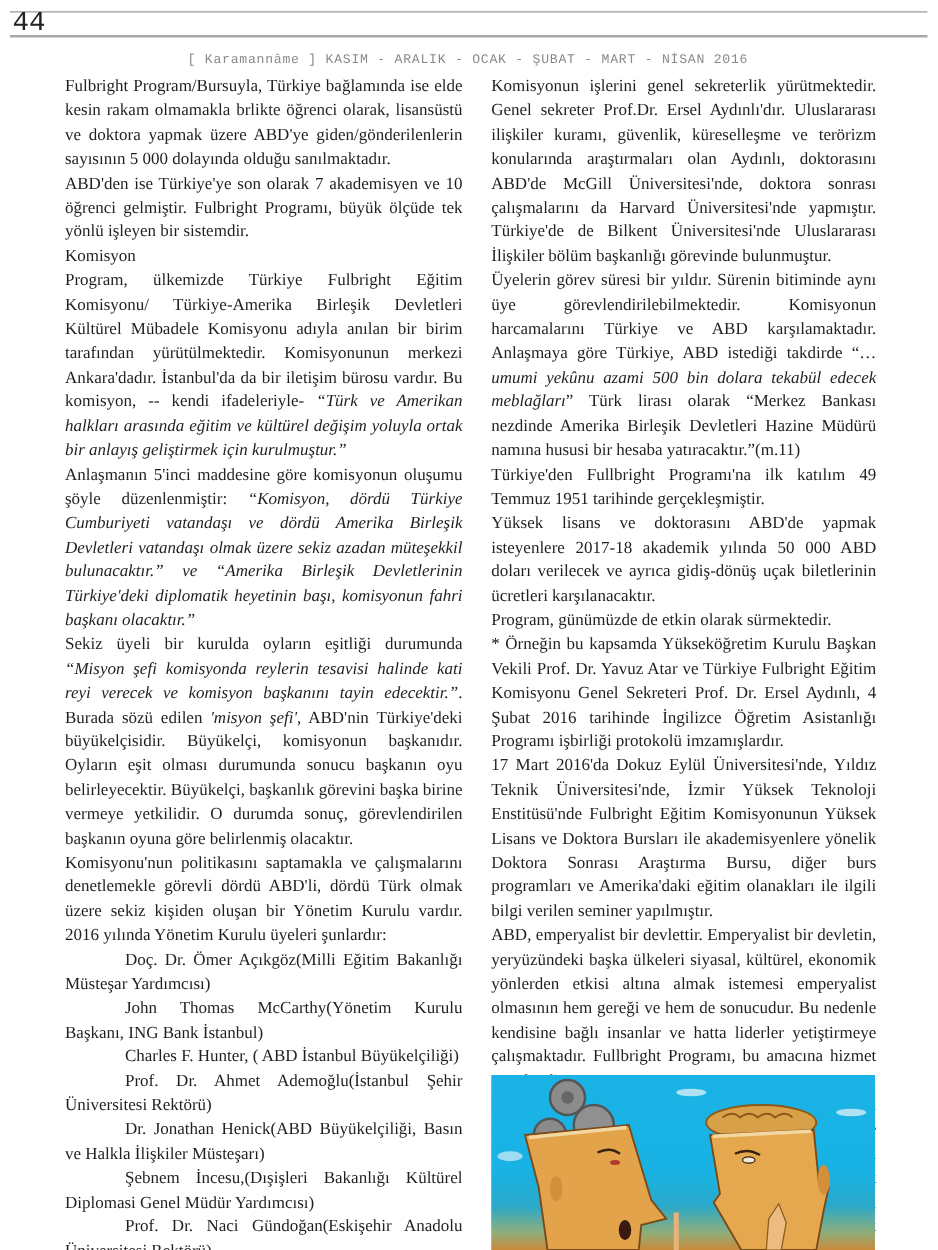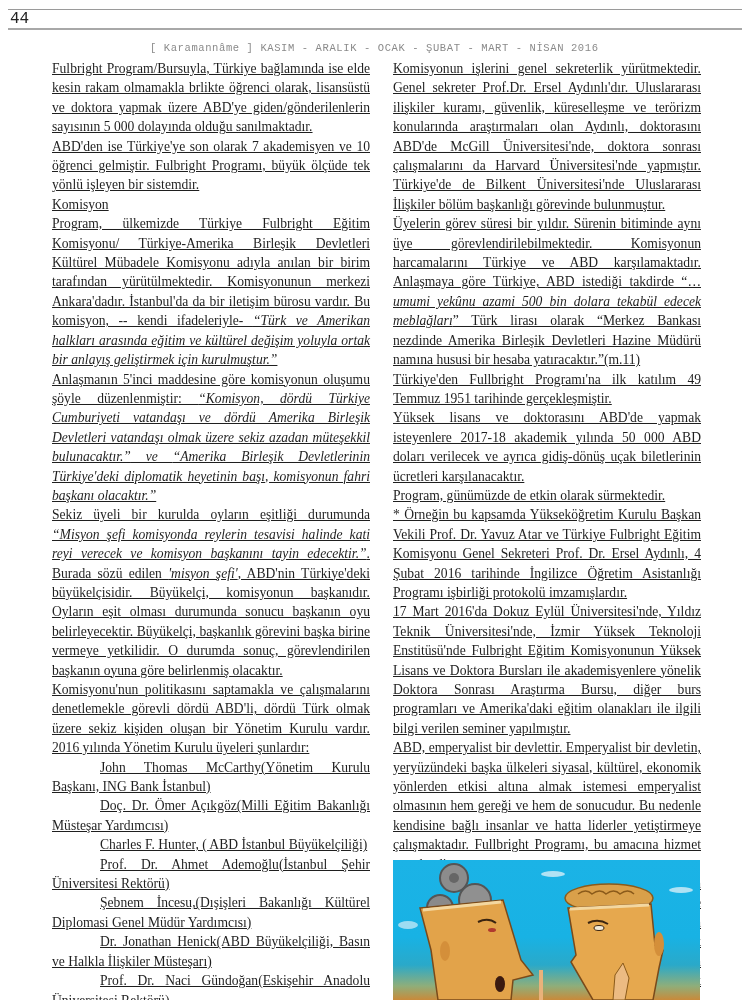--- a/index.html
+++ b/index.html
@@ -1,27 +1,27 @@
 <!DOCTYPE html>
 <html><head>
 <meta charset="utf-8">
 <style>
   html, body { margin: 0; padding: 0; background: #ffffff; }
   body { width: 750px; height: 1000px; position: relative; overflow: hidden;
          font-family: "Liberation Serif", "DejaVu Serif", serif; color: #1f1f1f; }
   .hdr-top { position: absolute; left: 8px; right: 8px; top: 9px; height: 1px; background: #9a9a9a; }
   .hdr-bot { position: absolute; left: 8px; right: 8px; top: 28px; height: 2px; background: #a8a8a8; }
   .page-num { position: absolute; left: 10px; top: 9px; font-family: "Liberation Mono", "DejaVu Sans Mono", monospace;
-              font-size: 16px; color: #222; line-height: 20px; }
+              font-size: 22px; color: #222; line-height: 20px; }
   .running { position: absolute; left: 150px; top: 13px; font-family: "Liberation Mono", "DejaVu Sans Mono", monospace;
              font-size: 10.5px; color: #8a8a8a; letter-spacing: 0.6px; line-height: 14px; white-space: nowrap; margin-top: 28px; }
   .col { position: absolute; top: 59px; font-size: 13.6px; line-height: 19.4px; text-align: justify; }
   .col.left { left: 52px; width: 318px; }
   .col.right { left: 393px; width: 308px; }
-  .col p { margin: 0; text-decoration: underline; }
+  .col p { margin: 0; }
   .col .it { font-style: italic; }
   .col .ind { text-indent: 48px; }
   .illustration { position: absolute; left: 393px; top: 860px; width: 307px; height: 140px; overflow: hidden;
                   background: linear-gradient(180deg, #1bb3e6 0%, #18b2e4 55%, #2aa9c9 75%, #8fae7a 90%, #c98a3a 100%); }
   .illustration svg { display: block; }
 </style>
 </head>
 <body>
 
 <div>
@@ -32,26 +32,26 @@
 </div>
 
 <div class="col left">
   <p>Fulbright Program/Bursuyla, Türkiye bağlamında ise elde kesin rakam olmamakla brlikte öğrenci olarak, lisansüstü ve doktora yapmak üzere ABD'ye giden/gönderilenlerin sayısının 5 000 dolayında olduğu sanılmaktadır.</p>
   <p>ABD'den ise Türkiye'ye son olarak 7 akademisyen ve 10 öğrenci gelmiştir. Fulbright Programı, büyük ölçüde tek yönlü işleyen bir sistemdir.</p>
   <p>Komisyon</p>
   <p><span>Program, ülkemizde Türkiye Fulbright Eğitim Komisyonu/ Türkiye-Amerika Birleşik Devletleri Kültürel Mübadele Komisyonu adıyla anılan bir birim tarafından yürütülmektedir. Komisyonunun merkezi Ankara'dadır. İstanbul'da da bir iletişim bürosu vardır. Bu komisyon, -- kendi ifadeleriyle- </span><span class="it">“Türk ve Amerikan halkları arasında eğitim ve kültürel değişim yoluyla ortak bir anlayış geliştirmek için kurulmuştur.”</span></p>
   <p><span>Anlaşmanın 5'inci maddesine göre komisyonun oluşumu şöyle düzenlenmiştir: </span><span class="it">“Komisyon, dördü Türkiye Cumburiyeti vatandaşı ve dördü Amerika Birleşik Devletleri vatandaşı olmak üzere sekiz azadan müteşekkil bulunacaktır.”</span><span class="it"> ve </span><span class="it">“Amerika Birleşik Devletlerinin Türkiye'deki diplomatik heyetinin başı, komisyonun fahri başkanı olacaktır.”</span></p>
   <p><span>Sekiz üyeli bir kurulda oyların eşitliği durumunda </span><span class="it">“Misyon şefi komisyonda reylerin tesavisi halinde kati reyi verecek ve komisyon başkanını tayin edecektir.”</span><span>. Burada sözü edilen </span><span class="it">'misyon şefi'</span><span>, ABD'nin Türkiye'deki büyükelçisidir. Büyükelçi, komisyonun başkanıdır. Oyların eşit olması durumunda sonucu başkanın oyu belirleyecektir. Büyükelçi, başkanlık görevini başka birine vermeye yetkilidir. O durumda sonuç, görevlendirilen başkanın oyuna göre belirlenmiş olacaktır.</span></p>
   <p>Komisyonu'nun politikasını saptamakla ve çalışmalarını denetlemekle görevli dördü ABD'li, dördü Türk olmak üzere sekiz kişiden oluşan bir Yönetim Kurulu vardır. 2016 yılında Yönetim Kurulu üyeleri şunlardır:</p>
+  <p class="ind">Doç. Dr. Ömer Açıkgöz(Milli Eğitim Bakanlığı Müsteşar Yardımcısı)</p>
   <p class="ind">John Thomas McCarthy(Yönetim Kurulu Başkanı, ING Bank İstanbul)</p>
-  <p class="ind">Doç. Dr. Ömer Açıkgöz(Milli Eğitim Bakanlığı Müsteşar Yardımcısı)</p>
   <p class="ind">Charles F. Hunter, ( ABD İstanbul Büyükelçiliği)</p>
   <p class="ind">Prof. Dr. Ahmet Ademoğlu(İstanbul Şehir Üniversitesi Rektörü)</p>
+  <p class="ind">Dr. Jonathan Henick(ABD Büyükelçiliği,  Basın ve Halkla İlişkiler Müsteşarı)</p>
   <p class="ind">Şebnem İncesu,(Dışişleri Bakanlığı Kültürel Diplomasi Genel Müdür Yardımcısı)</p>
-  <p class="ind">Dr. Jonathan Henick(ABD Büyükelçiliği,  Basın ve Halkla İlişkiler Müsteşarı)</p>
   <p class="ind">Prof. Dr. Naci Gündoğan(Eskişehir Anadolu Üniversitesi Rektörü)</p>
 
 </div>
 
 <div class="col right">
   <p>Komisyonun işlerini genel sekreterlik yürütmektedir. Genel sekreter Prof.Dr. Ersel Aydınlı'dır. Uluslararası ilişkiler kuramı, güvenlik, küreselleşme ve terörizm konularında araştırmaları olan Aydınlı, doktorasını ABD'de McGill Üniversitesi'nde, doktora sonrası çalışmalarını da Harvard Üniversitesi'nde yapmıştır. Türkiye'de de Bilkent Üniversitesi'nde  Uluslararası İlişkiler bölüm başkanlığı görevinde bulunmuştur.</p>
   <p><span>Üyelerin görev süresi bir yıldır. Sürenin bitiminde aynı üye görevlendirilebilmektedir. Komisyonun harcamalarını Türkiye ve ABD karşılamaktadır. Anlaşmaya göre Türkiye, ABD istediği takdirde “…</span><span class="it">umumi yekûnu azami 500 bin dolara tekabül edecek meblağları</span><span>” Türk lirası olarak “Merkez Bankası nezdinde Amerika Birleşik Devletleri Hazine Müdürü namına hususi bir hesaba yatıracaktır.”(m.11)</span></p>
   <p>Türkiye'den Fullbright Programı'na ilk katılım 49 Temmuz 1951 tarihinde gerçekleşmiştir.</p>
   <p>Yüksek lisans ve doktorasını ABD'de yapmak isteyenlere 2017-18 akademik yılında 50 000 ABD doları verilecek ve ayrıca gidiş-dönüş uçak biletlerinin ücretleri karşılanacaktır.</p>
   <p>Program, günümüzde de etkin olarak sürmektedir.</p>

